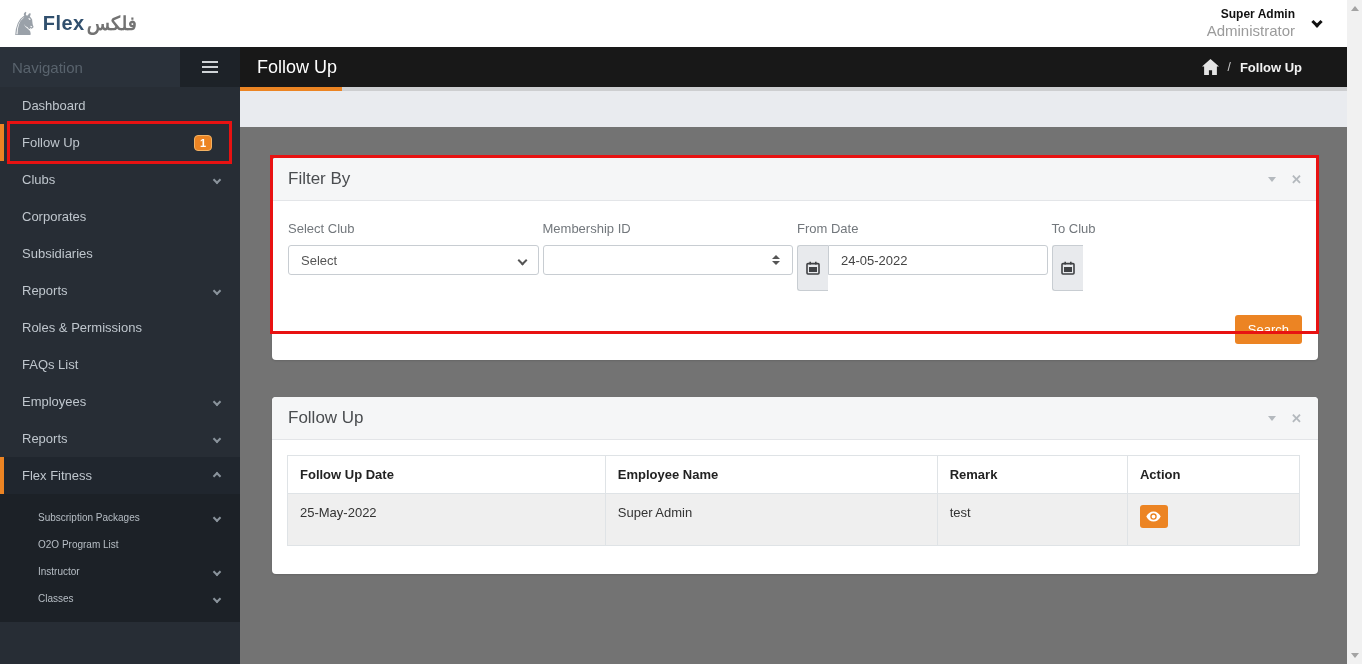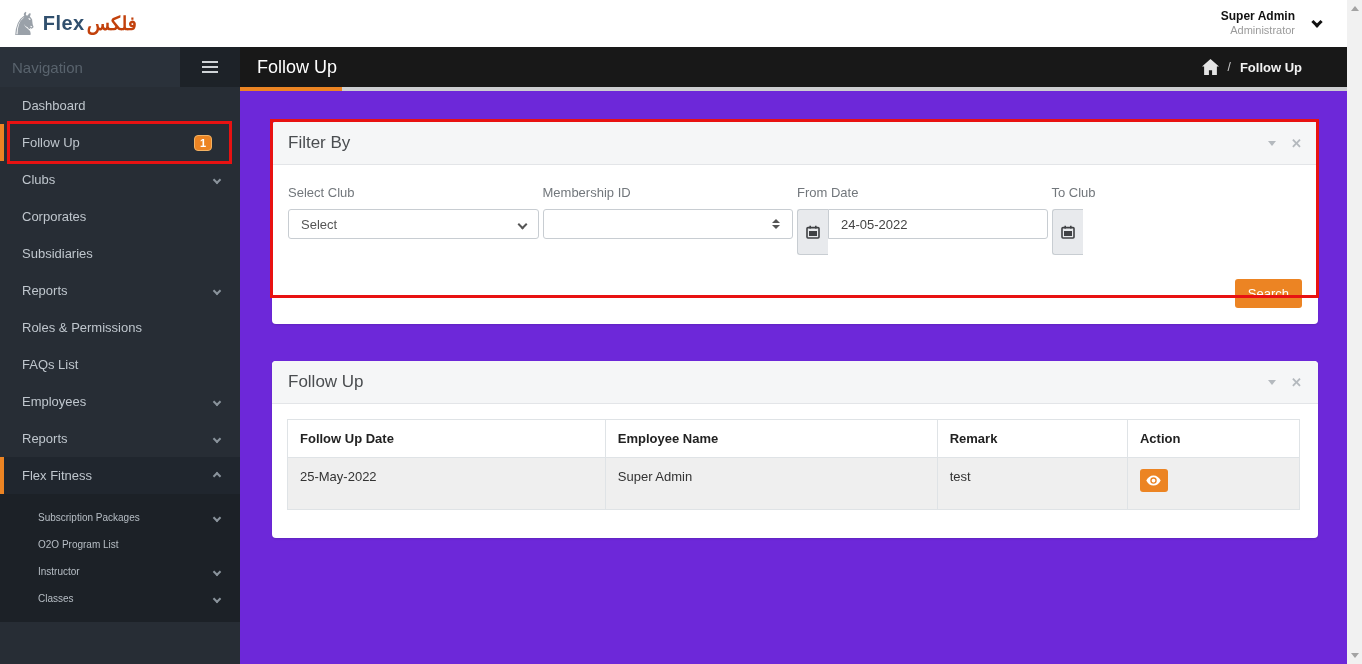--- a/index.html
+++ b/index.html
@@ -6,25 +6,25 @@
   html,body { width:1362px; height:664px; overflow:hidden; }
   body { font-family:"Liberation Sans", sans-serif; background:#e9ebef; position:relative; }
 
   .wrap { position:absolute; left:0; top:0; width:1347px; height:664px; }
 
   
   .topbar { height:47px; background:#ffffff; display:flex; align-items:center; justify-content:space-between; padding:0 18px 0 10px; }
   .logo { display:flex; align-items:center; gap:2px; }
   .horse { font-size:32px; color:#9aa1a9; transform:scaleX(-1); line-height:1; margin-right:2px; }
   .brand { font-size:20px; font-weight:bold; color:#31506e; letter-spacing:.5px; }
-  .brand-ar { font-size:19px; font-weight:bold; color:#c2410c; }
+  .brand-ar { font-size:19px; font-weight:bold; color:#737373; }
   .user { display:flex; align-items:center; gap:18px; margin-right:8px; }
   .user-text { text-align:right; line-height:1.25; }
   .user-name { font-size:12px; color:#111; font-weight:bold; }
-  .user-role { font-size:11px; color:#9b9b9b; }
+  .user-role { font-size:15px; color:#9b9b9b; }
   .chev { display:inline-block; width:7px; height:7px; border-right:2px solid currentColor; border-bottom:2px solid currentColor; transform:rotate(45deg); }
   .chev.up { transform:rotate(-135deg); }
   .user-chev { color:#111; width:8px; height:8px; border-width:3px; margin-top:-4px; }
 
   
   .app { display:flex; height:617px; }
 
   
   .sidebar { width:240px; background:#272d35; flex:none; position:relative; }
   .nav-head { height:40px; background:#2a313a; display:flex; align-items:center; justify-content:space-between; }
@@ -45,21 +45,21 @@
   
   .main { flex:1; display:flex; flex-direction:column; }
   .page-head { height:40px; background:#181818; display:flex; align-items:center; justify-content:space-between; padding:0 45px 0 17px; }
   .page-title { font-size:18px; font-weight:normal; color:#fff; }
   .breadcrumb { display:flex; align-items:center; gap:9px; }
   .crumb-sep { color:#cfcfcf; font-size:12px; }
   .crumb-cur { color:#f2f2f2; font-size:13px; font-weight:bold; }
   .accent-line { height:4px; background:#cdced0; position:relative; }
   .accent-line .orange { position:absolute; left:0; top:0; width:102px; height:4px; background:#ec8423; }
 
-  .content { flex:1; background:#6d28d9; position:relative; padding:31px 29px 0 32px; overflow:hidden; }
+  .content { flex:1; background:#737373; position:relative; padding:31px 29px 0 32px; overflow:hidden;margin-top:36px; }
   .filter-red { left:30px; top:28px; width:1049px; height:179px; }
 
   .panel { background:#fff; border-radius:4px; box-shadow:0 1px 2px rgba(0,0,0,.12); width:1046px; }
   .panel-head { background:#f5f6f7; border-bottom:1px solid #e3e5e8; border-radius:4px 4px 0 0; padding:11px 16px; display:flex; align-items:center; justify-content:space-between; }
   .panel-title { font-size:17px; font-weight:normal; color:#4a4d50; }
   .tools { display:flex; align-items:center; gap:15px; }
   .tool-tri { width:0; height:0; border-left:4px solid transparent; border-right:4px solid transparent; border-top:5px solid #b4b9be; cursor:pointer; }
   .tool-x { color:#b4b9be; font-size:13px; font-weight:bold; cursor:pointer; line-height:1; }
 
   .panel-body { padding:20px 16px 16px 16px; }

